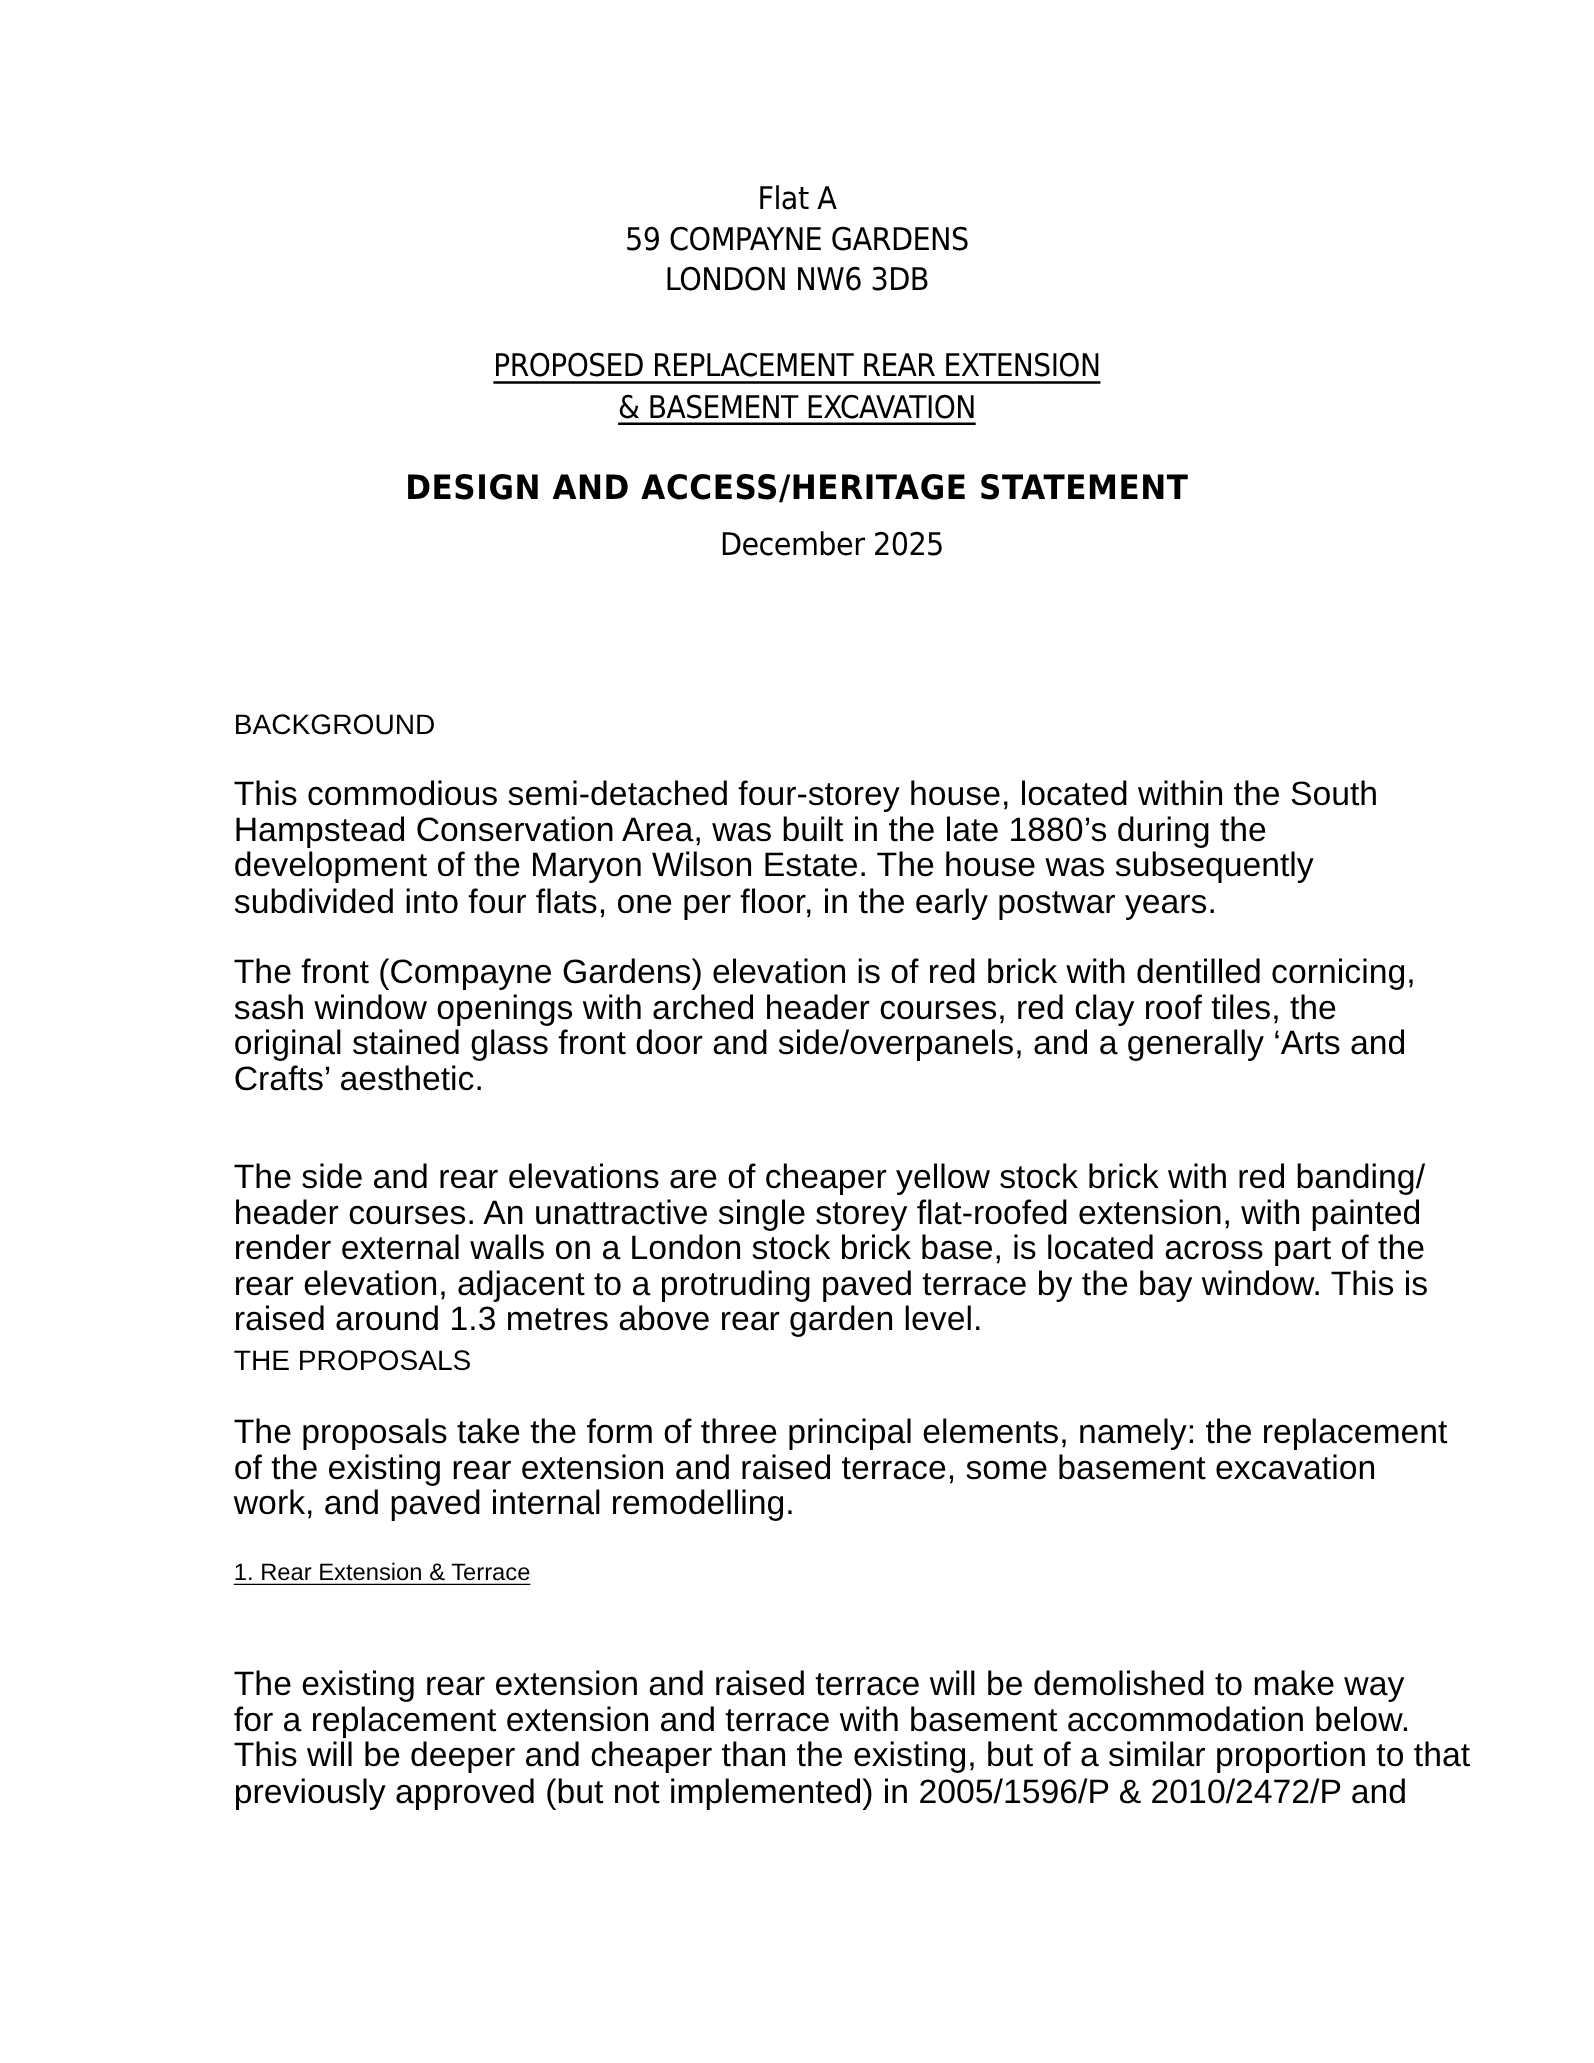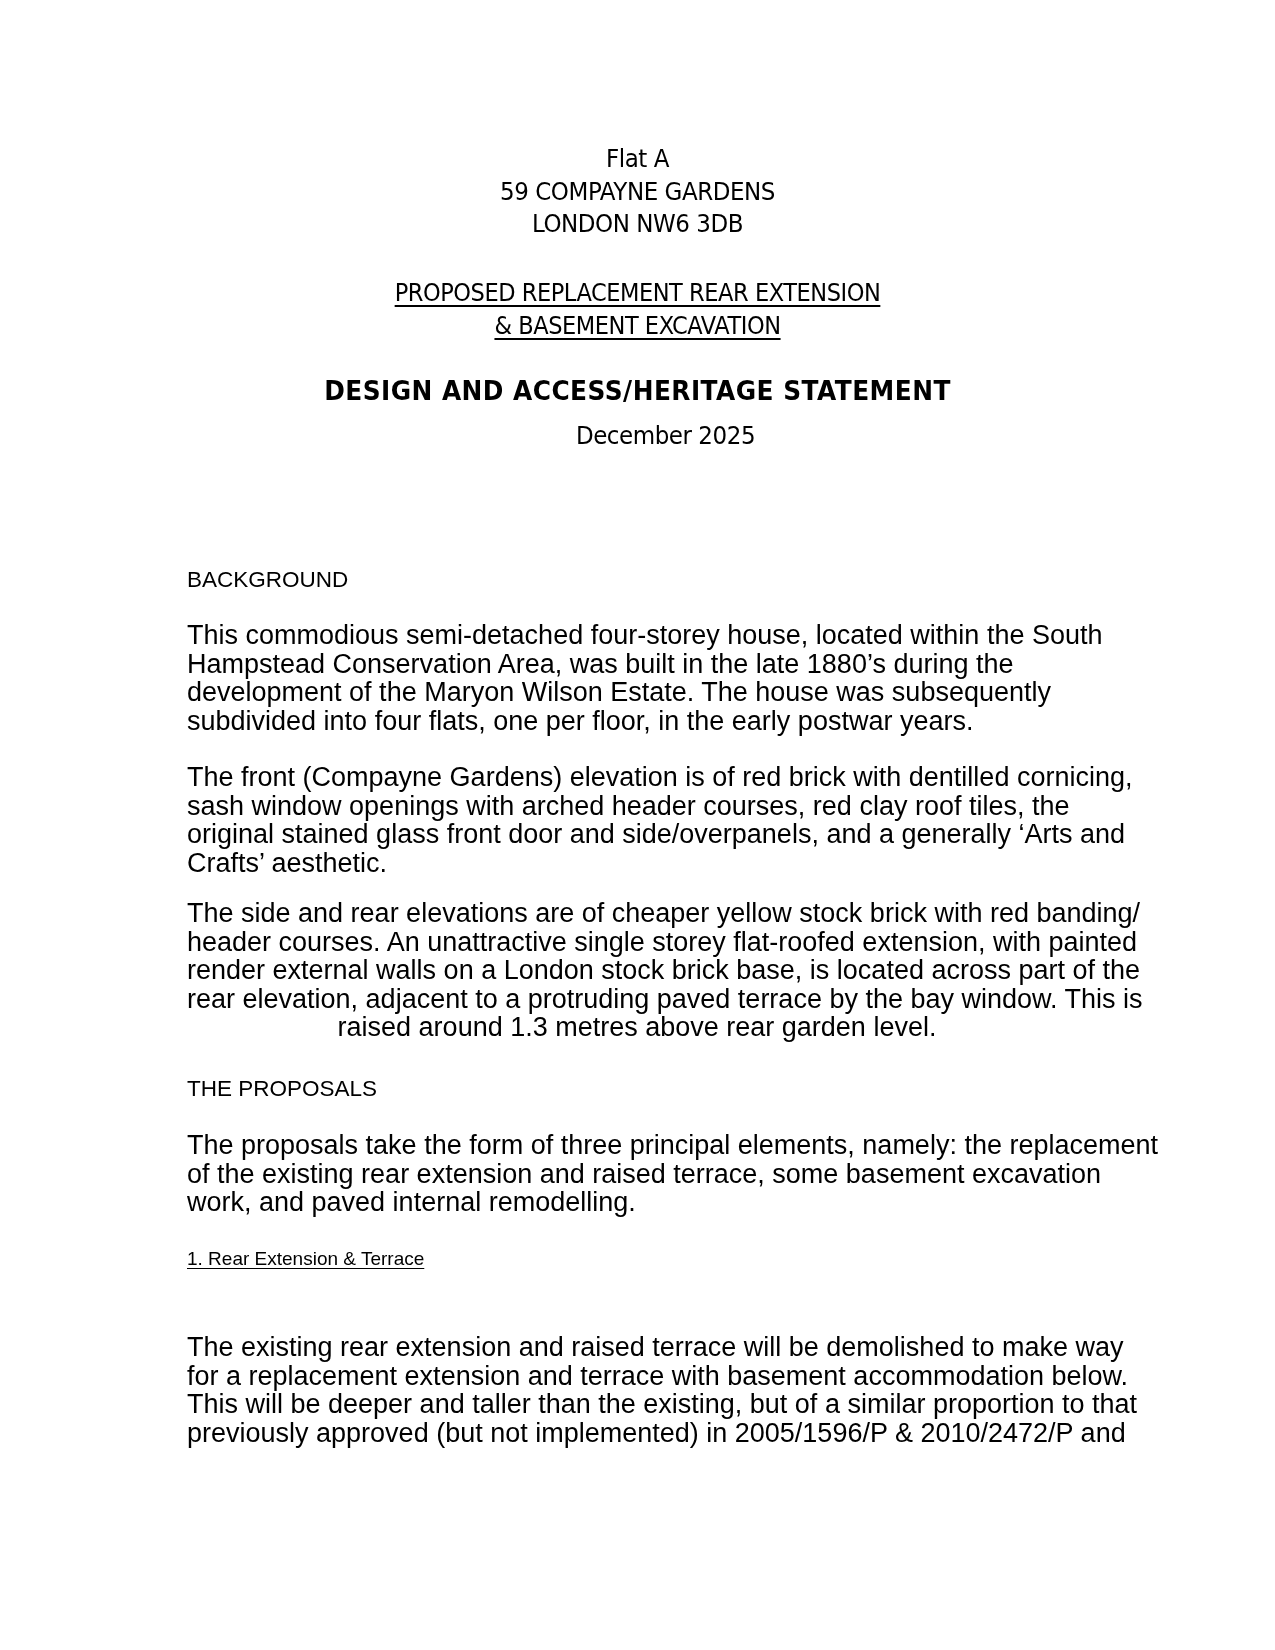--- a/index.html
+++ b/index.html
@@ -118,38 +118,38 @@
     <span class="line">subdivided into four flats, one per floor, in the early postwar years.</span>
   </div>
 
   <div class="body-text" style="top:763px;">
     <span class="line">The front (Compayne Gardens) elevation is of red brick with dentilled cornicing,</span>
     <span class="line">sash window openings with arched header courses, red clay roof tiles, the</span>
     <span class="line">original stained glass front door and side/overpanels, and a generally ‘Arts and</span>
     <span class="line">Crafts’ aesthetic.</span>
   </div>
 
-  <div class="body-text" style="top:899px;text-align:center;">
+  <div class="body-text" style="top:927px;">
     <span class="line">The side and rear elevations are of cheaper yellow stock brick with red banding/</span>
     <span class="line">header courses.  An unattractive single storey flat-roofed extension, with painted</span>
     <span class="line">render external walls on a London stock brick base, is located across part of the</span>
     <span class="line">rear elevation, adjacent to a protruding paved terrace by the bay window.  This is</span>
     <span class="line">raised around 1.3 metres above rear garden level.</span>
   </div>
 
   <div class="section-heading" style="top:1075px;">THE PROPOSALS</div>
 
   <div class="body-text" style="top:1131px;">
     <span class="line">The proposals take the form of three principal elements, namely: the replacement</span>
     <span class="line">of the existing rear extension and raised terrace, some basement excavation</span>
     <span class="line">work, and paved internal remodelling.</span>
   </div>
 
   <div class="subheading" style="top:1245px;">1. Rear Extension &amp; Terrace</div>
 
   <div class="body-text" style="top:1301px;margin-top:32px;">
     <span class="line">The existing rear extension and raised terrace will be demolished to make way</span>
     <span class="line">for a replacement extension and terrace with basement accommodation below.</span>
-    <span class="line">This will be deeper and taller than the existing, but of a similar proportion to that</span>
+    <span class="line">This will be deeper and cheaper than the existing, but of a similar proportion to that</span>
     <span class="line">previously approved (but not implemented) in 2005/1596/P &amp; 2010/2472/P and</span>
   </div>
 
 </div>
 
 </body></html>

